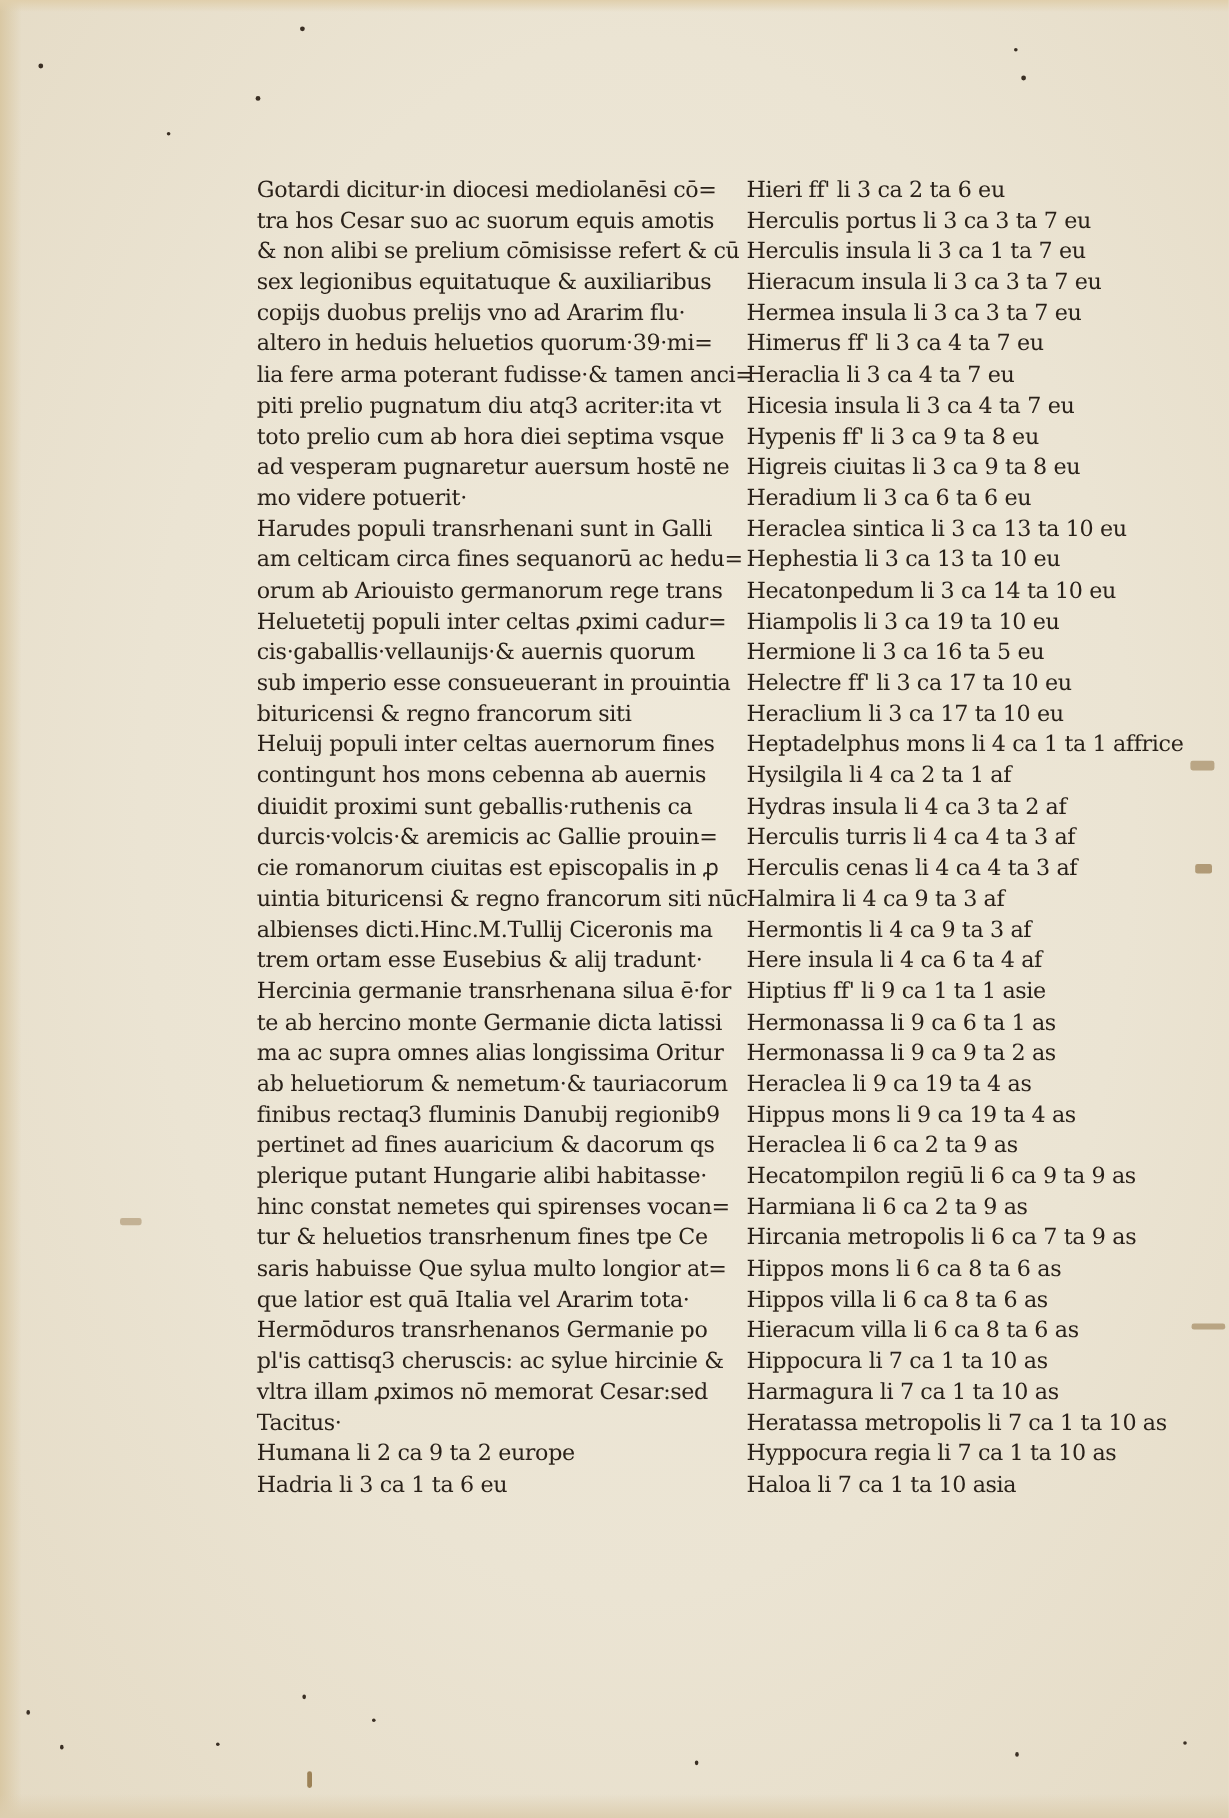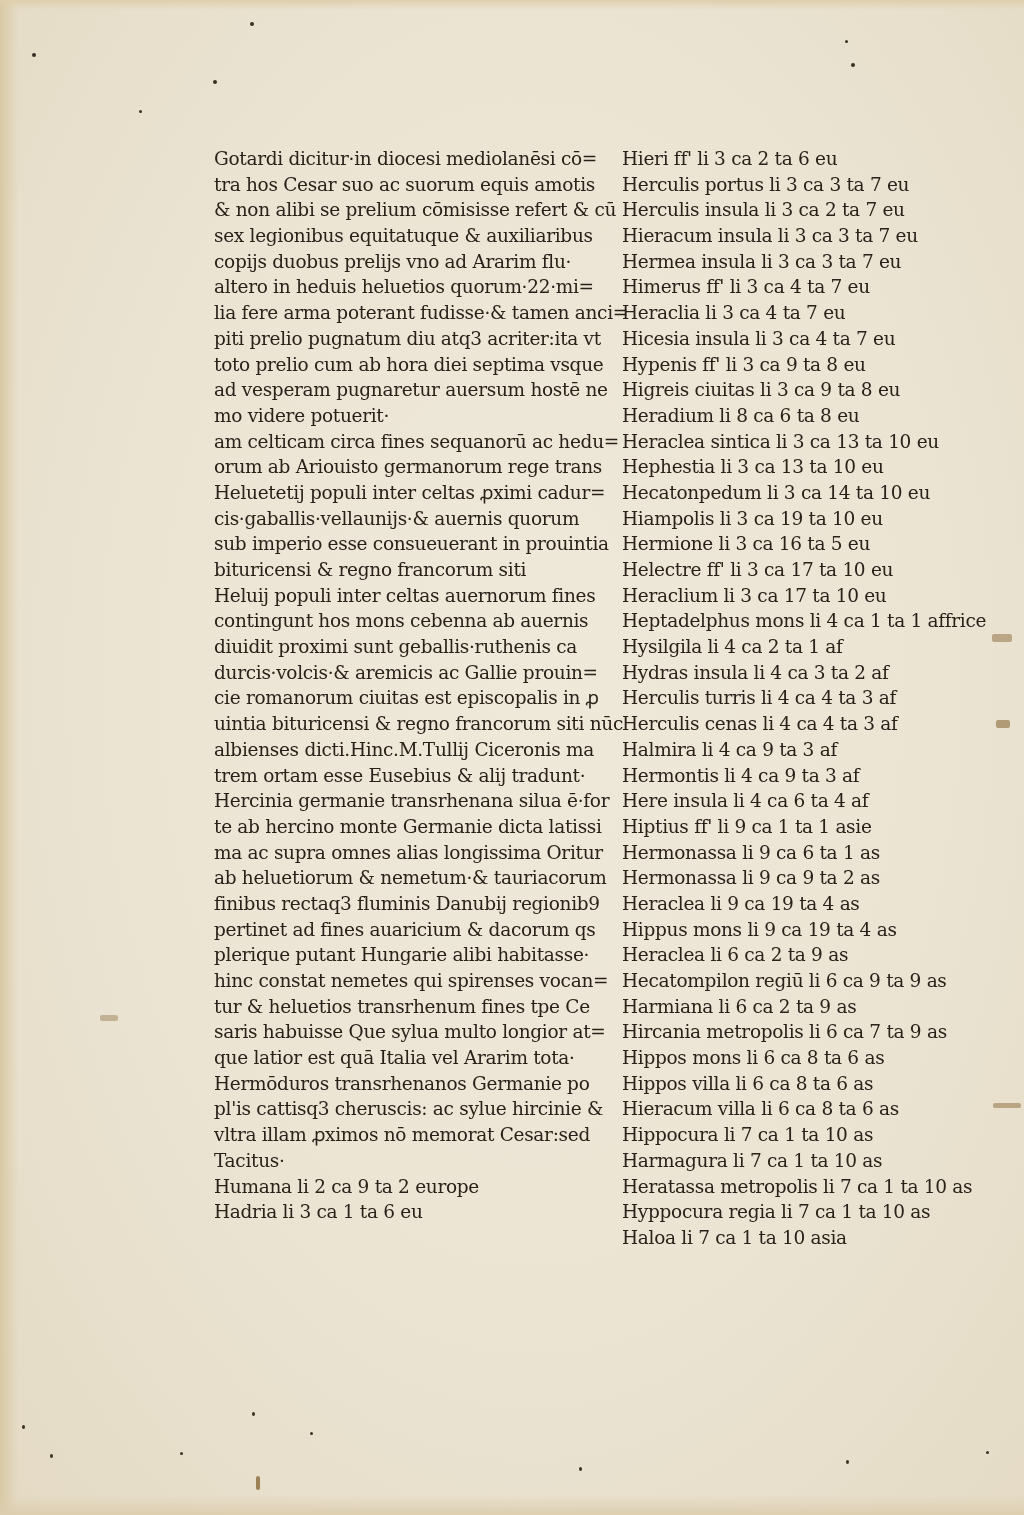--- a/index.html
+++ b/index.html
@@ -72,26 +72,27 @@
   <span class="mark" style="left:996px;top:720px;width:14px;height:8px;opacity:.6"></span>
   <span class="mark" style="left:993px;top:1103px;width:28px;height:5px;opacity:.5"></span>
   <span class="mark" style="left:100px;top:1015px;width:18px;height:6px;opacity:.4"></span>
 
   <div class="column col-left" id="col-left">
       <span class="line">Gotardi dicitur·in diocesi mediolanēsi cō=</span>
       <span class="line">tra hos Cesar suo ac suorum equis amotis</span>
       <span class="line">&amp; non alibi se prelium cōmisisse refert &amp; cū</span>
       <span class="line">sex legionibus equitatuque &amp; auxiliaribus</span>
       <span class="line">copijs duobus prelijs vno ad Ararim flu·</span>
-      <span class="line">altero in heduis heluetios quorum·22·mi=</span>
+      <span class="line">altero in heduis heluetios quorum·39·mi=</span>
       <span class="line">lia fere arma poterant fudisse·&amp; tamen anci=</span>
       <span class="line">piti prelio pugnatum diu atq3 acriter:ita vt</span>
       <span class="line">toto prelio cum ab hora diei septima vsque</span>
       <span class="line">ad vesperam pugnaretur auersum hostē ne</span>
       <span class="line">mo videre potuerit·</span>
+      <span class="line">Harudes populi transrhenani sunt in Galli</span>
       <span class="line">am celticam circa fines sequanorū ac hedu=</span>
       <span class="line">orum ab Ariouisto germanorum rege trans</span>
       <span class="line">Heluetetij populi inter celtas ꝓximi cadur=</span>
       <span class="line">cis·gaballis·vellaunijs·&amp; auernis quorum</span>
       <span class="line">sub imperio esse consueuerant in prouintia</span>
       <span class="line">bituricensi &amp; regno francorum siti</span>
       <span class="line">Heluij populi inter celtas auernorum fines</span>
       <span class="line">contingunt hos mons cebenna ab auernis</span>
       <span class="line">diuidit proximi sunt geballis·ruthenis ca</span>
       <span class="line">durcis·volcis·&amp; aremicis ac Gallie prouin=</span>
@@ -113,29 +114,29 @@
       <span class="line">Hermōduros transrhenanos Germanie po</span>
       <span class="line">pl'is cattisq3 cheruscis: ac sylue hircinie &amp;</span>
       <span class="line">vltra illam ꝓximos nō memorat Cesar:sed</span>
       <span class="line">Tacitus·</span>
       <span class="line">Humana li 2 ca 9 ta 2 europe</span>
       <span class="line">Hadria li 3 ca 1 ta 6 eu</span>
     </div>
   <div class="column col-right" id="col-right">
       <span class="line">Hieri ff' li 3 ca 2 ta 6 eu</span>
       <span class="line">Herculis portus li 3 ca 3 ta 7 eu</span>
-      <span class="line">Herculis insula li 3 ca 2 ta 7 eu</span>
+      <span class="line">Herculis insula li 3 ca 1 ta 7 eu</span>
       <span class="line">Hieracum insula li 3 ca 3 ta 7 eu</span>
       <span class="line">Hermea insula li 3 ca 3 ta 7 eu</span>
       <span class="line">Himerus ff' li 3 ca 4 ta 7 eu</span>
       <span class="line">Heraclia li 3 ca 4 ta 7 eu</span>
       <span class="line">Hicesia insula li 3 ca 4 ta 7 eu</span>
       <span class="line">Hypenis ff' li 3 ca 9 ta 8 eu</span>
       <span class="line">Higreis ciuitas li 3 ca 9 ta 8 eu</span>
-      <span class="line">Heradium li 8 ca 6 ta 8 eu</span>
+      <span class="line">Heradium li 3 ca 6 ta 6 eu</span>
       <span class="line">Heraclea sintica li 3 ca 13 ta 10 eu</span>
       <span class="line">Hephestia li 3 ca 13 ta 10 eu</span>
       <span class="line">Hecatonpedum li 3 ca 14 ta 10 eu</span>
       <span class="line">Hiampolis li 3 ca 19 ta 10 eu</span>
       <span class="line">Hermione li 3 ca 16 ta 5 eu</span>
       <span class="line">Helectre ff' li 3 ca 17 ta 10 eu</span>
       <span class="line">Heraclium li 3 ca 17 ta 10 eu</span>
       <span class="line">Heptadelphus mons li 4 ca 1 ta 1 affrice</span>
       <span class="line">Hysilgila li 4 ca 2 ta 1 af</span>
       <span class="line">Hydras insula li 4 ca 3 ta 2 af</span>

